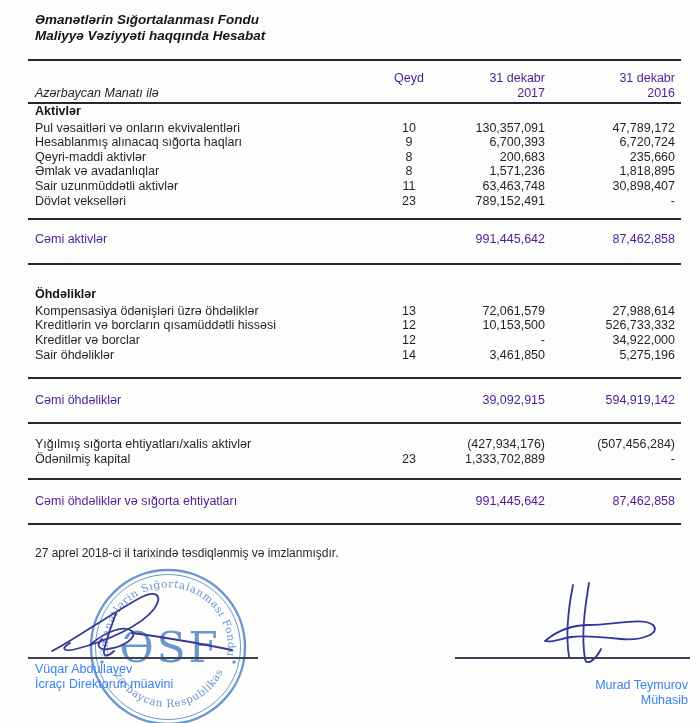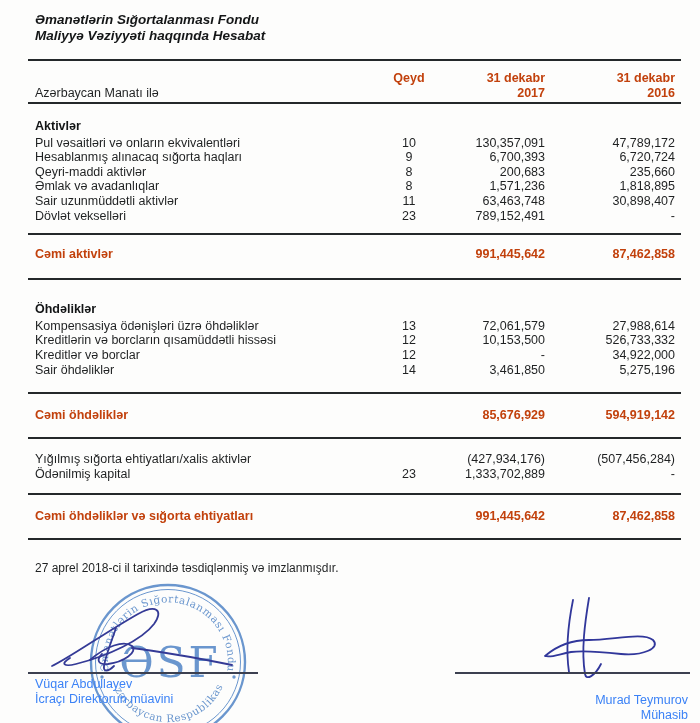--- a/index.html
+++ b/index.html
@@ -21,24 +21,24 @@
   .rule-5 { margin-top:15px; }
   .rule-6 { margin-top:14px; height:2.4px; }
   .rule-7 { margin-top:12px; }
   .rule-8 { margin-top:14px; height:2.4px; }
   .thead { margin-top:10px; }
   .thead .row { line-height:15px; }
   .row { display:grid; grid-template-columns:352px 58px 1fr 130px; padding-right:6px; }
   .lbl  { padding-left:7px; }
   .qeyd { text-align:center; }
   .num  { text-align:right; }
-  .b { font-weight:bold; color:#c2410c; }
-  .i { }
+  .b { font-weight:normal; color:#4c1d95; }
+  .i { font-style:italic; }
   .sec-head { font-weight:bold; padding-left:7px; color:#131516; }
-  .sec-assets { margin-top:15px; margin-bottom:2px; }
+  .sec-assets { margin-bottom:2px; }
   .sec-liab   { margin-top:22px; margin-bottom:2px; }
   .total-row  { margin-top:12px; }
   .total-liab { margin-top:14px; }
   .equity-rows { margin-top:13px; }
   .total-eq   { margin-top:14px; }
   .approval { margin:21px 0 0 35px; font-size:12px; }
   .sig-area { position:relative; margin-top:6px; height:151px; }
   .sig-line { position:absolute; height:2px; background:#3c4050; }
   .sig-line-left  { left:28px; top:90px; width:230px; }
   .sig-line-right { left:455px; top:90px; width:235px; }
@@ -153,21 +153,21 @@
       <span class="lbl">Sair öhdəliklər</span>
       <span class="qeyd">14</span>
       <span class="num">3,461,850</span>
       <span class="num">5,275,196</span>
     </div>
 
     <div class="rule rule-5"></div>
     <div class="row total-row total-liab">
       <span class="lbl b">Cəmi öhdəliklər</span>
       <span class="qeyd"></span>
-      <span class="num b">85,676,929</span>
+      <span class="num b">39,092,915</span>
       <span class="num b">594,919,142</span>
     </div>
     <div class="rule rule-6"></div>
 
     <div class="equity-rows">
       <div class="row">
         <span class="lbl">Yığılmış sığorta ehtiyatları/xalis aktivlər</span>
         <span class="qeyd"></span>
         <span class="num">(427,934,176)</span>
         <span class="num">(507,456,284)</span>

